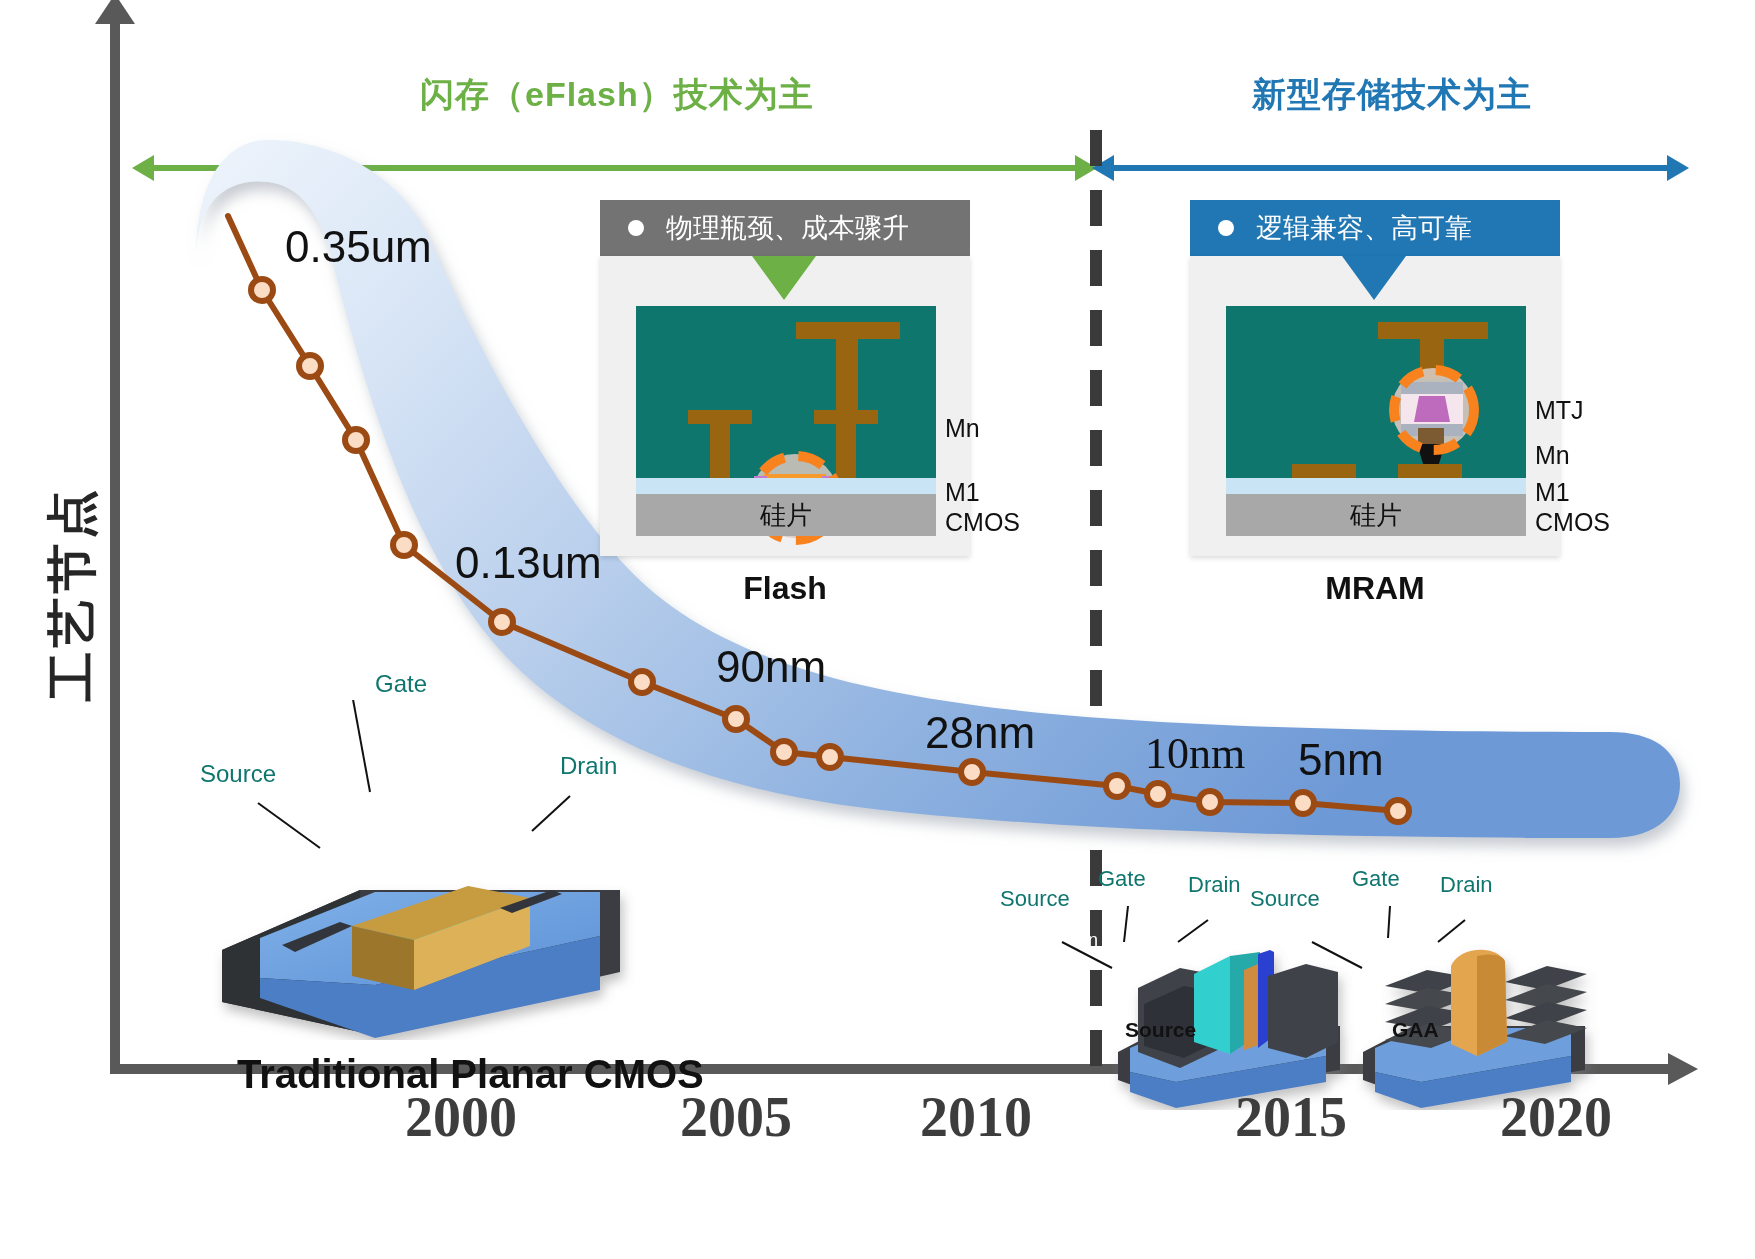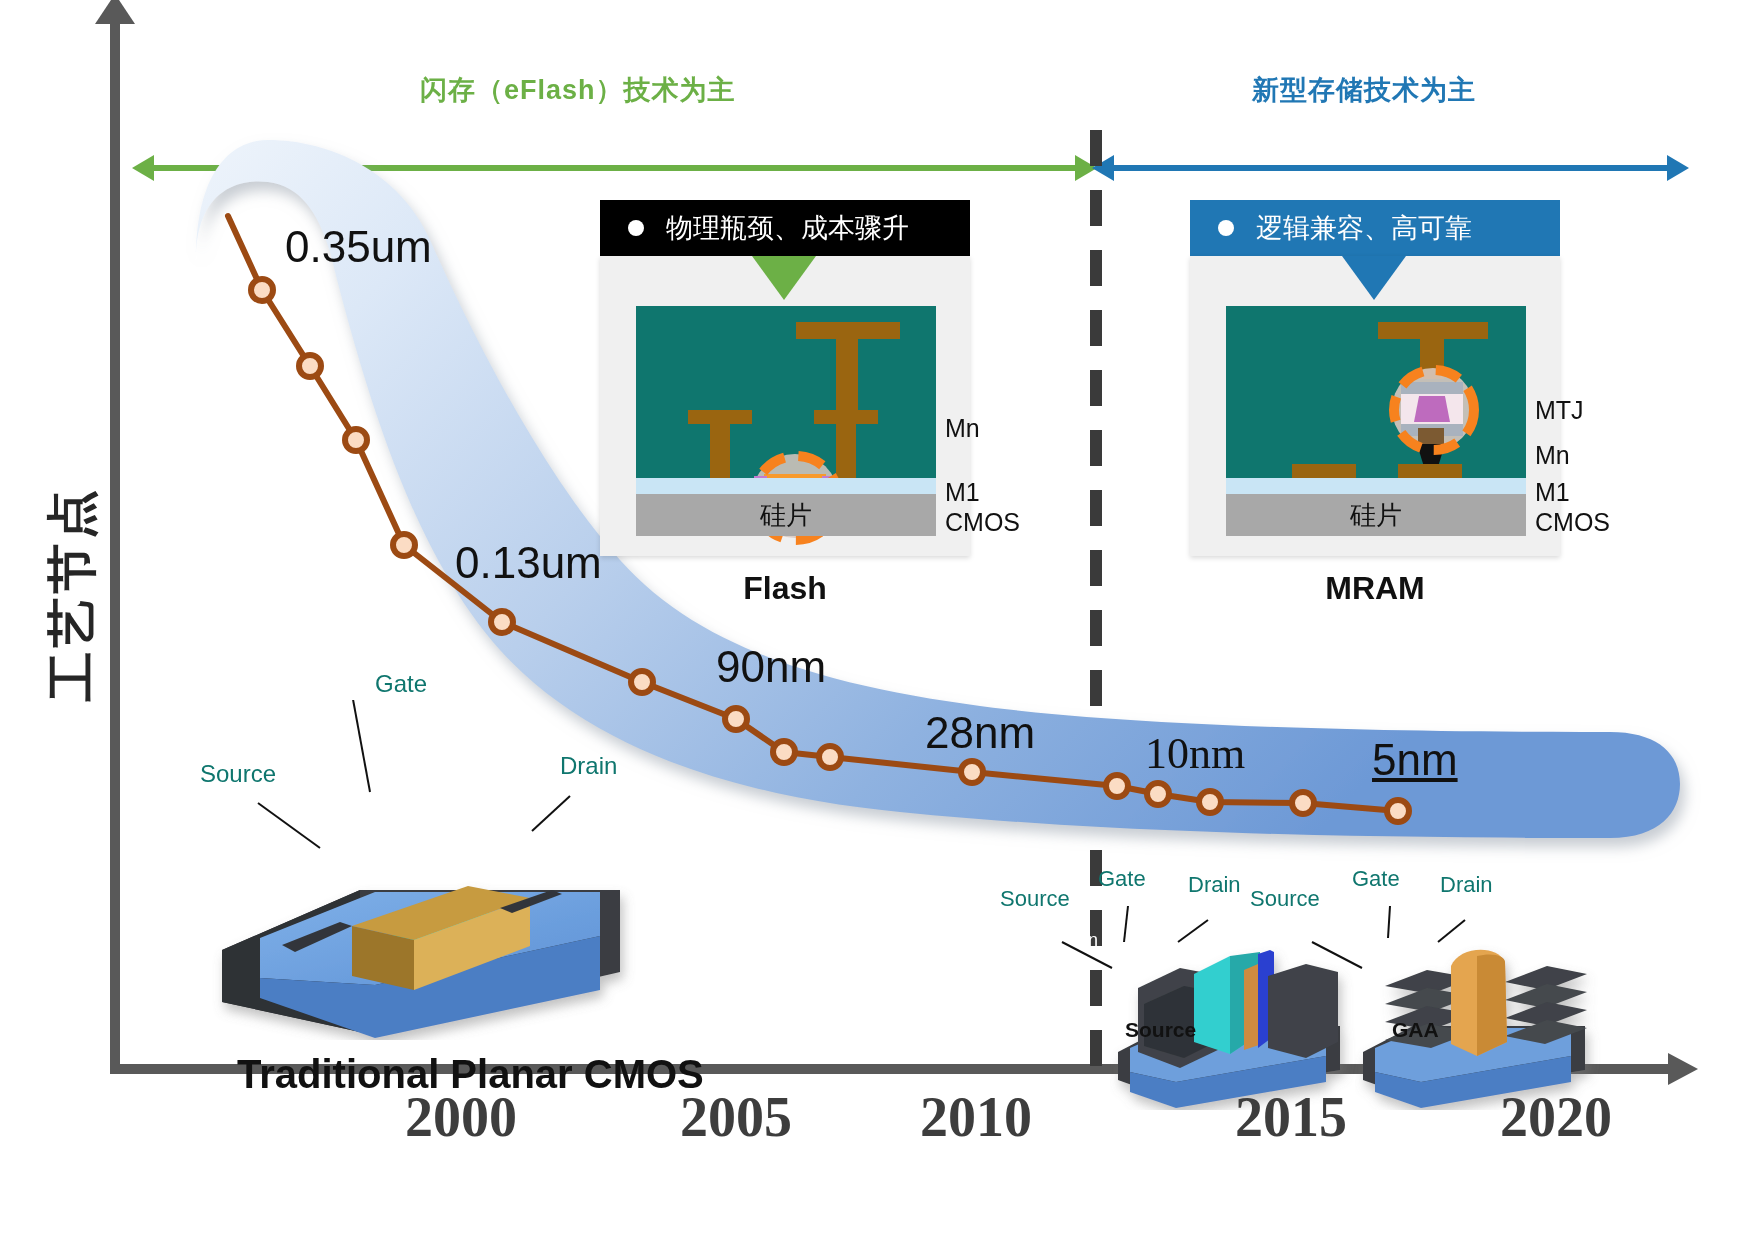--- a/index.html
+++ b/index.html
@@ -16,21 +16,21 @@
   #x-arrow{left:1668px;top:1053px;width:0;height:0;
            border-top:16px solid transparent;border-bottom:16px solid transparent;
            border-left:30px solid #595959;}
 
   #y-axis-title{left:-58px;top:560px;width:260px;text-align:center;
       transform:rotate(-90deg);transform-origin:50% 50%;
       font-size:50px;font-weight:bold;letter-spacing:4px;color:#262626;
       white-space:nowrap;}
 
   
-  .era-title{font-size:27px;font-weight:bold;white-space:nowrap;}
+  .era-title{font-size:34px;font-weight:bold;white-space:nowrap;}
   #era-flash-title{left:420px;top:72px;color:#6CB046;letter-spacing:1px;}
   #era-new-title{left:1252px;top:72px;color:#2077B4;letter-spacing:1px;}
 
   .era-line{height:6px;}
   #era-flash-bar{left:150px;top:165px;width:930px;background:#6CB046;}
   #era-new-bar{left:1110px;top:165px;width:562px;background:#2077B4;}
   .arrow-l,.arrow-r{width:0;height:0;border-top:13px solid transparent;border-bottom:13px solid transparent;}
   #fl-ar-l{left:132px;top:155px;border-right:22px solid #6CB046;}
   #fl-ar-r{left:1075px;top:155px;border-left:22px solid #6CB046;}
   #nw-ar-l{left:1092px;top:155px;border-right:22px solid #2077B4;}
@@ -135,24 +135,24 @@
     <circle cx="1303" cy="803" r="11" fill="#FBDCC4" stroke="#9C4A13" stroke-width="6"></circle>
     <circle cx="1398" cy="811" r="11" fill="#FBDCC4" stroke="#9C4A13" stroke-width="6"></circle>
   </g>
 </svg>
 
 <div class="abs node-label" style="left:272px;top:222px;margin-left:13px;">0.35um</div>
 <div class="abs node-label" style="left:455px;top:538px;">0.13um</div>
 <div class="abs node-label" style="left:716px;top:642px;">90nm</div>
 <div class="abs node-label" style="left:925px;top:708px;">28nm</div>
 <div class="abs node-label" style="left:1145px;top:728px;font-family:Liberation Serif, serif;">10nm</div>
-<div class="abs node-label" style="left:1372px;top:735px;text-decoration:underline;">5nm</div>
+<div class="abs node-label" style="left:1298px;top:735px;">5nm</div>
 
 <div class="abs" style="left:600px;top:200px;width:370px;">
-  <div style="position:relative;width:370px;height:56px;background:#000000;">
+  <div style="position:relative;width:370px;height:56px;background:#737373;">
     <div style="display:flex;align-items:center;height:56px;padding-left:28px;color:#fff;font-size:27px;white-space:nowrap;">
       <span class="bullet"></span>
       <span>物理瓶颈、成本骤升</span>
     </div>
   </div>
   <div style="position:relative;width:370px;height:300px;background:#f0f0f0;box-shadow:0 2px 5px rgba(0,0,0,.15);">
     <div class="abs" style="left:152px;top:0;width:0;height:0;border-left:32px solid transparent;border-right:32px solid transparent;border-top:44px solid #6CB046;"></div>
 
     <div class="abs stack" style="left:36px;top:50px;width:300px;height:230px;">
 

